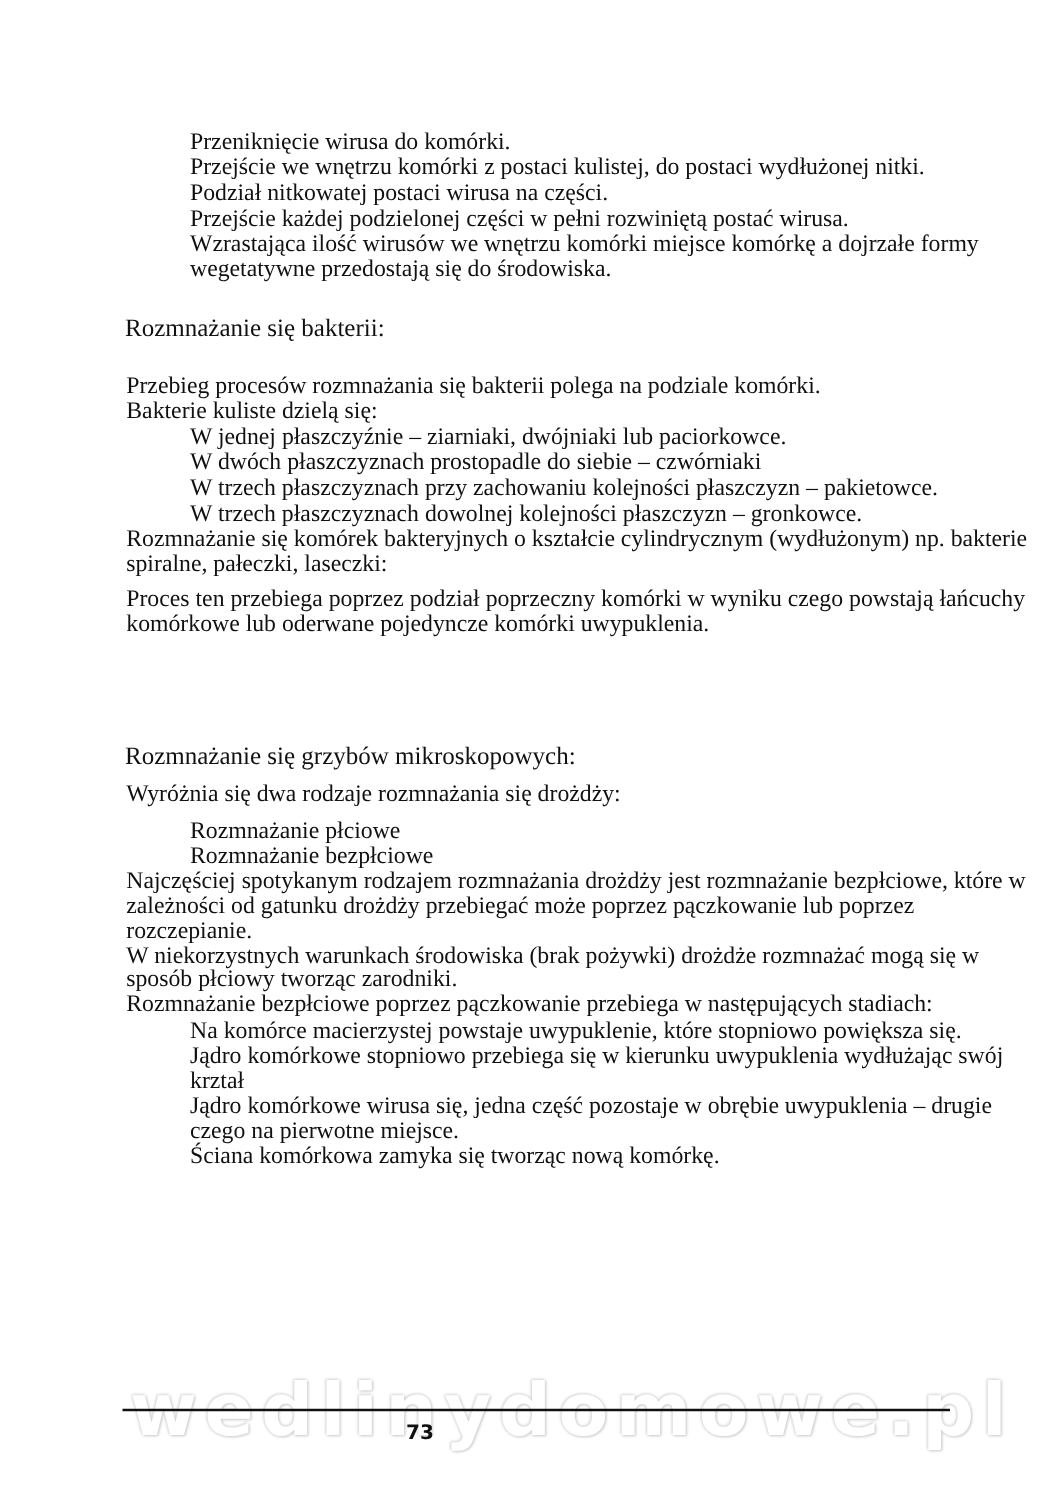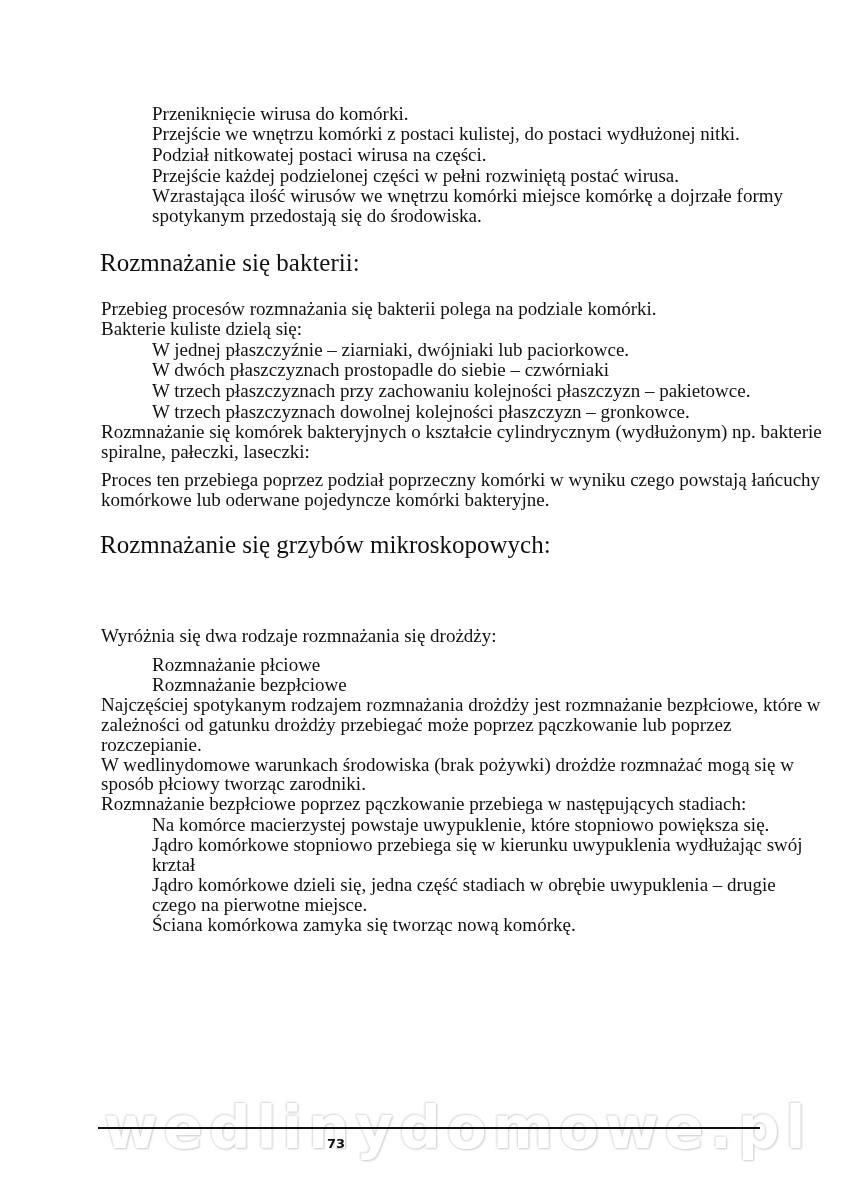--- a/index.html
+++ b/index.html
@@ -1,62 +1,62 @@
 <!DOCTYPE html>
 <html><head>
 <meta charset="utf-8">
 <style>
   html, body { margin:0; padding:0; background:#ffffff; }
   body { width:848px; height:1200px; position:relative; overflow:hidden;
          font-family:"Liberation Serif", "DejaVu Serif", serif; color:#111; }
   .line { position:absolute; font-size:19px; line-height:20px; white-space:nowrap; }
   .ind { left:152px; }
   .body { left:101px; }
-  .h { position:absolute; left:100px; font-size:25px; line-height:32px; white-space:nowrap; }
+  .h { position:absolute; left:100px; font-size:20px; line-height:32px; white-space:nowrap; }
   .watermark { position:absolute; left:104px; top:1094px; width:640px; text-align:center;
                font-family:"DejaVu Sans", sans-serif; font-weight:bold; font-size:58px; letter-spacing:6px;
                color:#ffffff; text-shadow: 0 0 3px #d6d6d6, 1px 1px 2px #cfcfcf, -1px -1px 2px #e2e2e2; }
   .rule { position:absolute; left:98px; top:1127px; width:662px; height:2px; background:#111; }
   .pnum { position:absolute; left:0; width:672px; top:1136px; text-align:center;
-          font-family:"DejaVu Sans", sans-serif; font-weight:bold; font-size:13px; color:#111; }
+          font-family:"DejaVu Sans", sans-serif; font-weight:bold; font-size:16px; color:#111; }
 </style>
 </head>
 <body>
 
 <div class="line ind" style="top:104px">Przeniknięcie wirusa do komórki.</div>
 <div class="line ind" style="top:124px">Przejście we wnętrzu komórki z postaci kulistej, do postaci wydłużonej nitki.</div>
 <div class="line ind" style="top:145px">Podział nitkowatej postaci wirusa na części.</div>
 <div class="line ind" style="top:166px">Przejście każdej podzielonej części w pełni rozwiniętą postać wirusa.</div>
 <div class="line ind" style="top:186px">Wzrastająca ilość wirusów we wnętrzu komórki miejsce komórkę a dojrzałe formy</div>
-<div class="line ind" style="top:206px">spotykanym przedostają się do środowiska.</div>
+<div class="line ind" style="top:206px">wegetatywne przedostają się do środowiska.</div>
 
 <div class="h" style="top:247px">Rozmnażanie się bakterii:</div>
 <div class="line body" style="top:299px">Przebieg procesów rozmnażania się bakterii polega na podziale komórki.</div>
 <div class="line body" style="top:319px">Bakterie kuliste dzielą się:</div>
 <div class="line ind" style="top:340px">W jednej płaszczyźnie – ziarniaki, dwójniaki lub paciorkowce.</div>
 <div class="line ind" style="top:360px">W dwóch płaszczyznach prostopadle do siebie – czwórniaki</div>
 <div class="line ind" style="top:381px">W trzech płaszczyznach przy zachowaniu kolejności płaszczyzn – pakietowce.</div>
 <div class="line ind" style="top:402px">W trzech płaszczyznach dowolnej kolejności płaszczyzn – gronkowce.</div>
 <div class="line body" style="top:422px">Rozmnażanie się komórek bakteryjnych o kształcie cylindrycznym (wydłużonym) np. bakterie</div>
 <div class="line body" style="top:442px">spiralne, pałeczki, laseczki:</div>
 <div class="line body" style="top:470px">Proces ten przebiega poprzez podział poprzeczny komórki w wyniku czego powstają łańcuchy</div>
-<div class="line body" style="top:490px">komórkowe lub oderwane pojedyncze komórki bakteryjne.</div>
+<div class="line body" style="top:490px">komórkowe lub oderwane pojedyncze komórki uwypuklenia.</div>
 
-<div class="h" style="top:529px">Rozmnażanie się grzybów mikroskopowych:</div>
+<div class="h" style="top:589px">Rozmnażanie się grzybów mikroskopowych:</div>
 <div class="line body" style="top:626px">Wyróżnia się dwa rodzaje rozmnażania się drożdży:</div>
 <div class="line ind" style="top:655px">Rozmnażanie płciowe</div>
 <div class="line ind" style="top:675px">Rozmnażanie bezpłciowe</div>
 <div class="line body" style="top:695px">Najczęściej spotykanym rodzajem rozmnażania drożdży jest rozmnażanie bezpłciowe, które w</div>
 <div class="line body" style="top:715px">zależności od gatunku drożdży przebiegać może poprzez pączkowanie lub poprzez</div>
 <div class="line body" style="top:735px">rozczepianie.</div>
-<div class="line body" style="top:755px">W wedlinydomowe warunkach środowiska (brak pożywki) drożdże rozmnażać mogą się w</div>
+<div class="line body" style="top:755px">W niekorzystnych warunkach środowiska (brak pożywki) drożdże rozmnażać mogą się w</div>
 <div class="line body" style="top:774px">sposób płciowy tworząc zarodniki.</div>
 <div class="line body" style="top:794px">Rozmnażanie bezpłciowe poprzez pączkowanie przebiega w następujących stadiach:</div>
 <div class="line ind" style="top:815px">Na komórce macierzystej powstaje uwypuklenie, które stopniowo powiększa się.</div>
 <div class="line ind" style="top:835px">Jądro komórkowe stopniowo przebiega się w kierunku uwypuklenia wydłużając swój</div>
 <div class="line ind" style="top:855px">krztał</div>
-<div class="line ind" style="top:875px">Jądro komórkowe dzieli się, jedna część stadiach w obrębie uwypuklenia – drugie</div>
+<div class="line ind" style="top:875px">Jądro komórkowe wirusa się, jedna część pozostaje w obrębie uwypuklenia – drugie</div>
 <div class="line ind" style="top:895px">czego na pierwotne miejsce.</div>
 <div class="line ind" style="top:915px">Ściana komórkowa zamyka się tworząc nową komórkę.</div>
 
 <div class="watermark">wedlinydomowe.pl</div>
 <div class="rule"></div>
 <div class="pnum">73</div>
 
 </body></html>

